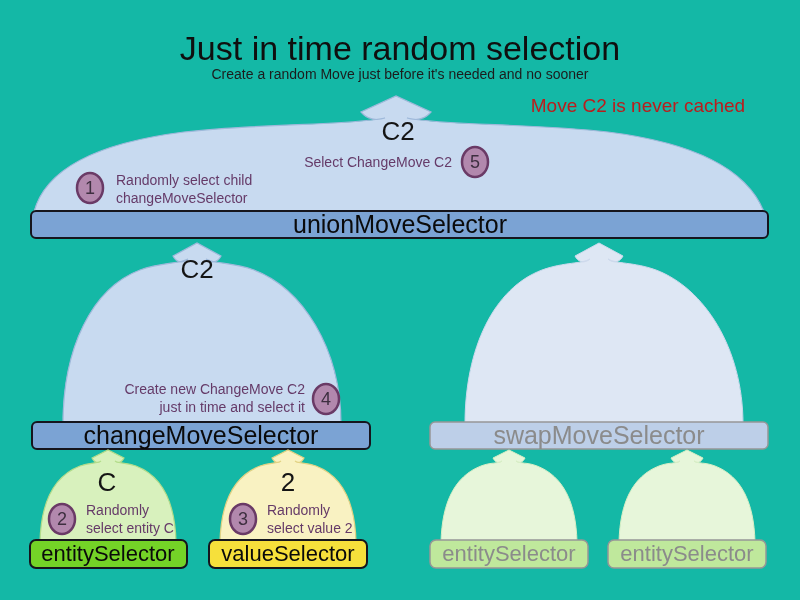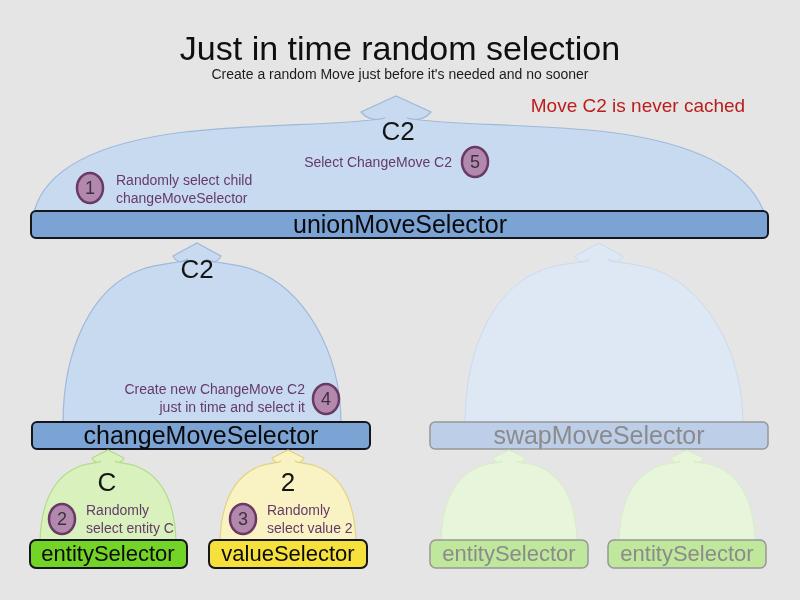--- a/index.html
+++ b/index.html
@@ -1,16 +1,16 @@
 <!DOCTYPE html>
 <html><head>
 <meta charset="utf-8">
 <style>
   html,body { margin:0; padding:0; background:#ffffff; }
-  .canvas { position:relative; width:800px; height:600px; background:#e5e5e5; overflow:hidden; }
+  .canvas { position:relative; width:800px; height:600px; background:#14b8a6; overflow:hidden; }
   svg text { font-family:"Liberation Sans", sans-serif; }
   .title      { font-size:34px; fill:#0f0f0f; text-anchor:middle; }
   .subtitle   { font-size:14px; fill:#1c1c1c; text-anchor:middle; }
   .note       { font-size:19px; text-anchor:middle; }
   .outlabel   { font-size:26px; fill:#141414; text-anchor:middle; }
   .barlabel   { font-size:25px; fill:#0a0a0a; text-anchor:middle; }
   .barlabel-sm{ font-size:22px; fill:#0a0a0a; text-anchor:middle; }
   .faded-text { fill:#8b8b8b !important; }
   .annot      { font-size:14px; fill:#653a68; }
   .annot-r    { text-anchor:end; }

